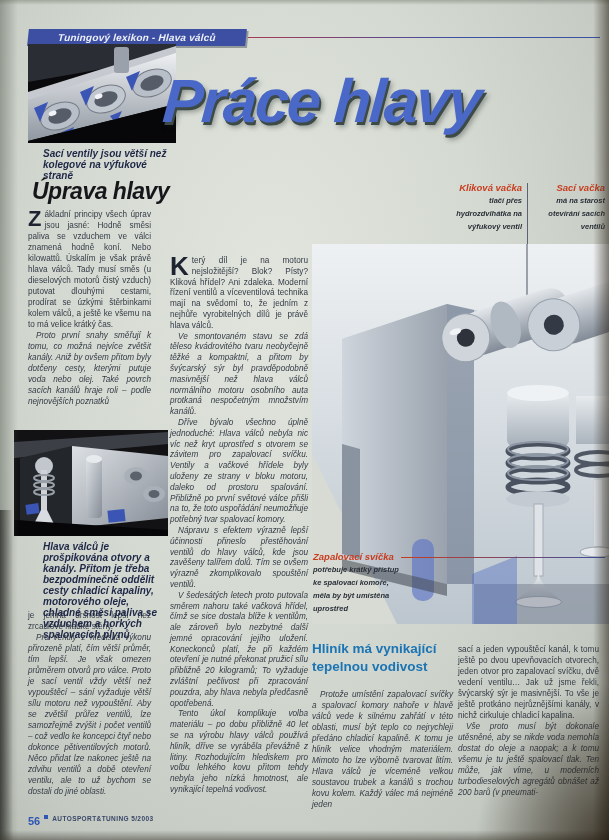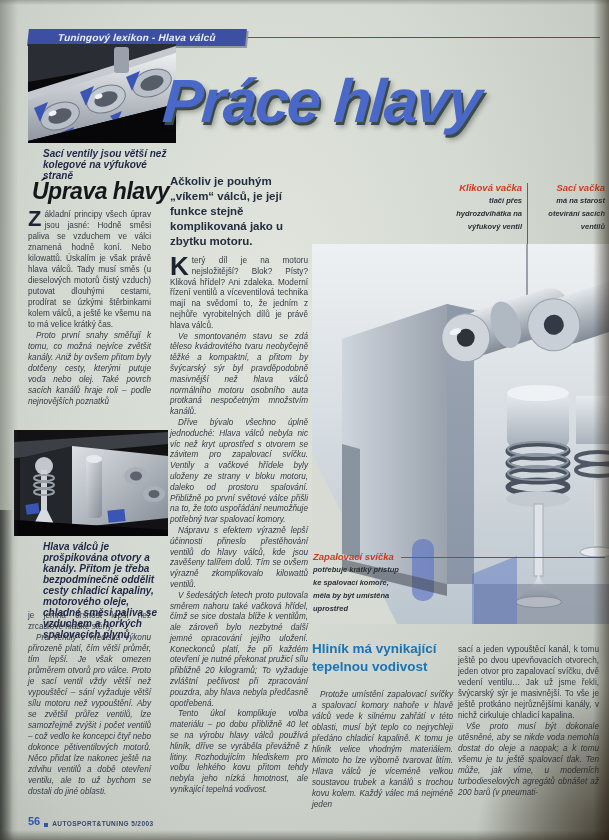--- a/index.html
+++ b/index.html
@@ -57,21 +57,21 @@
   .lbl-intake{left:533px;top:182px;width:72px;text-align:right;}
   .lbl-divider{position:absolute;left:527px;top:183px;width:1px;height:61px;background:#5a6374;z-index:3;}
   .lbl-spark{left:313px;top:551px;width:88px;text-align:left;}
   .spark-line{position:absolute;left:401px;top:557px;width:204px;height:1px;background:linear-gradient(90deg,#c83c1e,#7a4668 55%,#3c4fa3);z-index:3;}
   
   .bottom-heading{position:absolute;left:312px;top:640px;margin:0;width:150px;font-size:13.5px;line-height:17.5px;font-weight:bold;color:#1b74b4;z-index:2;}
   .bcol1{position:absolute;left:312px;top:689px;width:141px;z-index:2;}
   .bcol2{position:absolute;left:458px;top:644px;width:141px;z-index:2;}
   .bcol1 .body,.bcol2 .body{line-height:11px;}
   
-  .footer{position:absolute;left:28px;top:815px;display:flex;align-items:flex-end;gap:4px;z-index:2;}
+  .footer{position:absolute;left:28px;top:815px;display:flex;align-items:flex-start;gap:4px;z-index:2;}
   .pagenum{font-size:11px;font-weight:bold;color:#2f55b5;}
   .bullet{display:inline-block;width:4px;height:4px;background:#2f55b5;}
   .issue{font-size:6.5px;font-weight:bold;letter-spacing:.4px;color:#3a4668;}
 </style>
 </head>
 <body>
 
 <div class="page">
 
   <div class="tag-bar">
@@ -161,26 +161,25 @@
       <polygon points="0,90 154,100 154,106 0,106" fill="#060608"></polygon>
     </svg>
   </div>
   <p class="caption cap2">Hlava válců je prošpikována otvory a kanály. Přitom je třeba bezpodmínečně oddělit cesty chladicí kapaliny, motorového oleje, chladné směsi paliva se vzduchem a horkých spalovacích plynů</p>
 
   <div class="left-text2">
     <p class="body">je jemná drsnost lepší než zrcadlově hladké stěny.</p>
     <p class="body indent">Pro ventily z hlediska výkonu přirozeně platí, čím větší průměr, tím lepší. Je však omezen průměrem otvorů pro válce. Proto je sací ventil vždy větší než vypouštěcí – sání vyžaduje větší sílu motoru než vypouštění. Aby se zvětšil průřez ventilů, lze samozřejmě zvýšit i počet ventilů – což vedlo ke koncepci čtyř nebo dokonce pětiventilových motorů. Něco přidat lze nakonec ještě na zdvihu ventilů a době otevření ventilu, ale to už bychom se dostali do jiné oblasti.</p>
   </div>
 
-  <div class="mid-intro">Ačkoliv je pouhým „víkem“ válců, je její funkce stejně komplikovaná jako u zbytku motoru.</div>
   <div class="mid-col">
     <p class="body"><span class="dropcap big">K</span><span>terý díl je na motoru nejsložitější? Blok? Písty? Kliková hřídel? Ani zdaleka. Moderní řízení ventilů a víceventilová technika mají na svědomí to, že jedním z nejhůře vyrobitelných dílů je právě hlava válců.</span></p>
     <p class="body indent">Ve smontovaném stavu se zdá těleso kvádrovitého tvaru neobyčejně těžké a kompaktní, a přitom by švýcarský sýr byl pravděpodobně masivnější než hlava válců normálního motoru osobního auta protkaná nespočetným množstvím kanálů.</p>
     <p class="body indent">Dříve bývalo všechno úplně jednoduché: Hlava válců nebyla nic víc než kryt uprostřed s otvorem se závitem pro zapalovací svíčku. Ventily a vačkové hřídele byly uloženy ze strany v bloku motoru, daleko od prostoru spalování. Přibližně po první světové válce přišli na to, že toto uspořádání neumožňuje potřebný tvar spalovací komory.</p>
-    <p class="body indent">Nápravu s efektem výrazně lepší účinnosti přineslo přestěhování ventilů do hlavy válců, kde jsou zavěšeny talířem dolů. Tím se ovšem výrazně zkomplikovalo kilowattů ventilů.</p>
+    <p class="body indent">Nápravu s efektem výrazně lepší účinnosti přineslo přestěhování ventilů do hlavy válců, kde jsou zavěšeny talířem dolů. Tím se ovšem výrazně zkomplikovalo spouštění ventilů.</p>
     <p class="body indent">V šedesátých letech proto putovala směrem nahoru také vačková hřídel, čímž se sice dostala blíže k ventilům, ale zároveň bylo nezbytné další jemné opracování jejího uložení. Koneckonců platí, že při každém otevření je nutné překonat pružicí sílu přibližně 20 kilogramů; To vyžaduje zvláštní pečlivost při zpracování pouzdra, aby hlava nebyla předčasně opotřebená.</p>
     <p class="body indent">Tento úkol komplikuje volba materiálu – po dobu přibližně 40 let se na výrobu hlavy válců používá hliník, dříve se vyráběla převážně z litiny. Rozhodujícím hlediskem pro volbu lehkého kovu přitom tehdy nebyla jeho nízká hmotnost, ale vynikající tepelná vodivost.</p>
   </div>
 
   <div class="diagram">
     <svg width="297" height="380" viewBox="0 0 297 380">
       <defs>
         <linearGradient id="gBG" x1="0" y1="0" x2="0" y2="1">
           <stop offset="0" stop-color="#eef1f3"></stop>
             <stop offset="1" stop-color="#bcc6ce"></stop>

